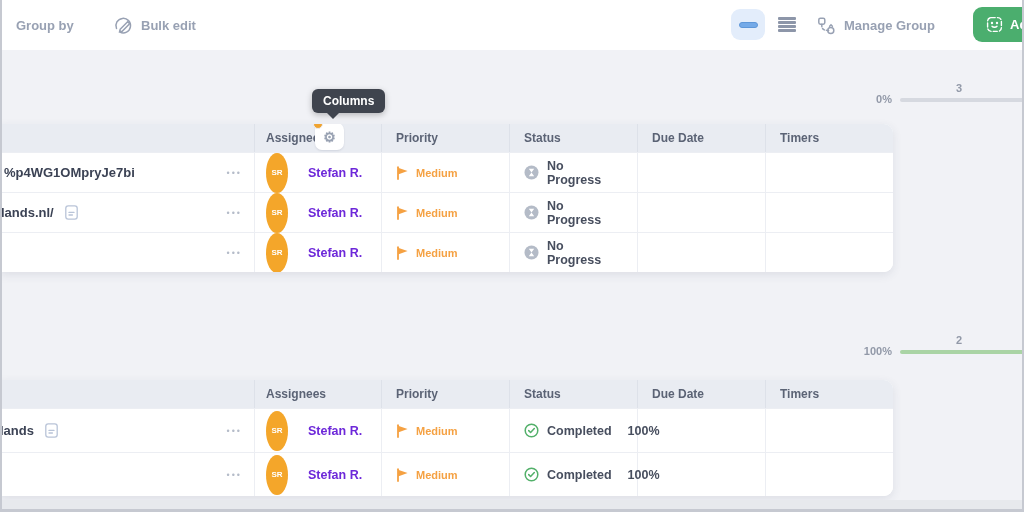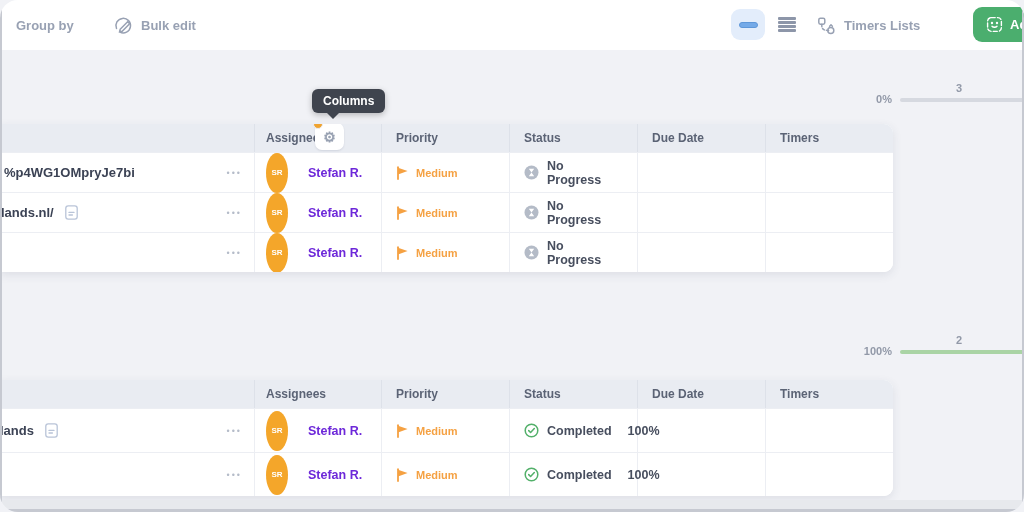--- a/index.html
+++ b/index.html
@@ -1,18 +1,18 @@
 <!DOCTYPE html>
 <html><head>
 <meta charset="utf-8">
 <style>
   html,body{margin:0;padding:0;}
   body{width:1024px;height:512px;overflow:hidden;background:#f1f2f6;
        font-family:"Liberation Sans",sans-serif;position:relative;}
-  .screen{position:absolute;inset:0;overflow:hidden;border-radius:18px;}
+  .screen{position:absolute;inset:0;overflow:hidden;}
 
   
   .edge-left{position:absolute;left:0;top:0;bottom:0;width:2px;background:#c6c9d1;z-index:50;}
   .edge-right{position:absolute;right:0;top:0;bottom:0;width:2px;background:#c6c9d1;z-index:50;}
   .edge-bottom{position:absolute;left:0;right:0;bottom:0;height:3px;background:#c6c9d1;z-index:50;}
   .bottom-band{position:absolute;left:0;right:0;bottom:3px;height:9px;background:#e7e9ed;z-index:49;}
 
   
   .toolbar{position:absolute;left:0;top:0;width:1024px;height:50px;background:#ffffff;}
   .tb-item{position:absolute;top:0;height:50px;display:flex;align-items:center;gap:8px;
@@ -130,21 +130,21 @@
 
     <div class="tb-item tb-manage">
       <span>
         <svg width="19" height="19" viewBox="0 0 19 19" fill="none" stroke="#98a1b3" stroke-width="1.5" stroke-linecap="round">
           <rect x="1.8" y="2.2" width="6" height="6" rx="1.6"></rect>
           <path d="M4.8 8.2 v1.6 c0 3.2 2.4 4.6 5.4 4.6 h1.4" stroke-dasharray="2.4 2"></path>
           <circle cx="13.8" cy="14.4" r="3"></circle>
           <path d="M12.6 10.2 l1.4-1.4 1.4 1.4"></path>
         </svg>
       </span>
-      <span>Timers Lists</span>
+      <span>Manage Group</span>
     </div>
 
     <button class="add-task">
       <span>
         <svg width="17" height="17" viewBox="0 0 17 17" fill="none" stroke="#ffffff" stroke-width="1.4" stroke-linecap="round">
           <rect x="1.6" y="1.6" width="13.8" height="13.8" rx="3.6" stroke-dasharray="4 2.2"></rect>
           <circle cx="6" cy="7" r="0.5" fill="#fff"></circle>
           <circle cx="11" cy="7" r="0.5" fill="#fff"></circle>
           <path d="M6 10.2 c1.2 1.3 3.8 1.3 5 0"></path>
         </svg>

